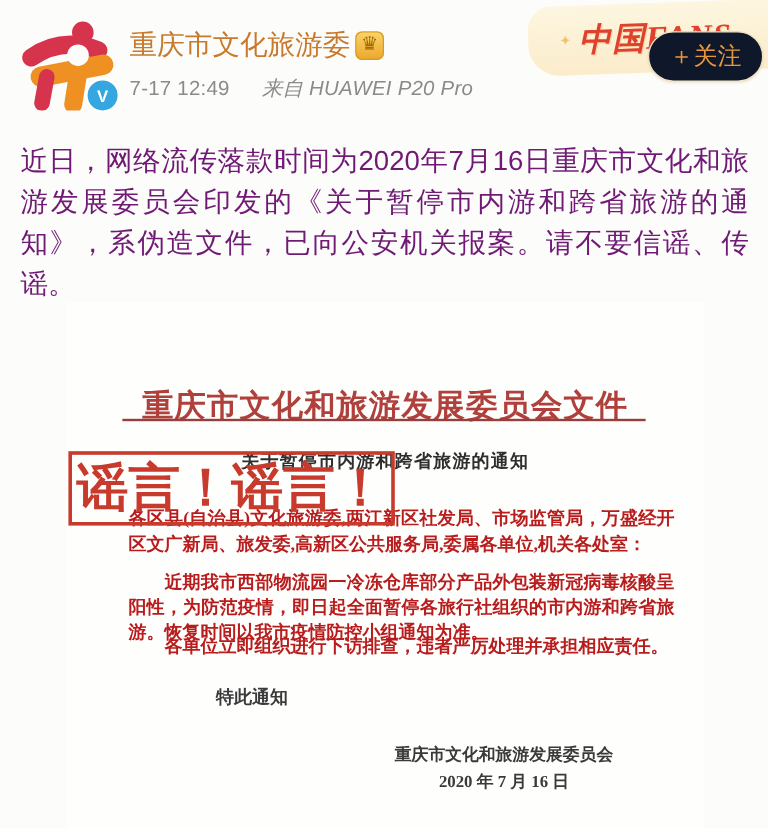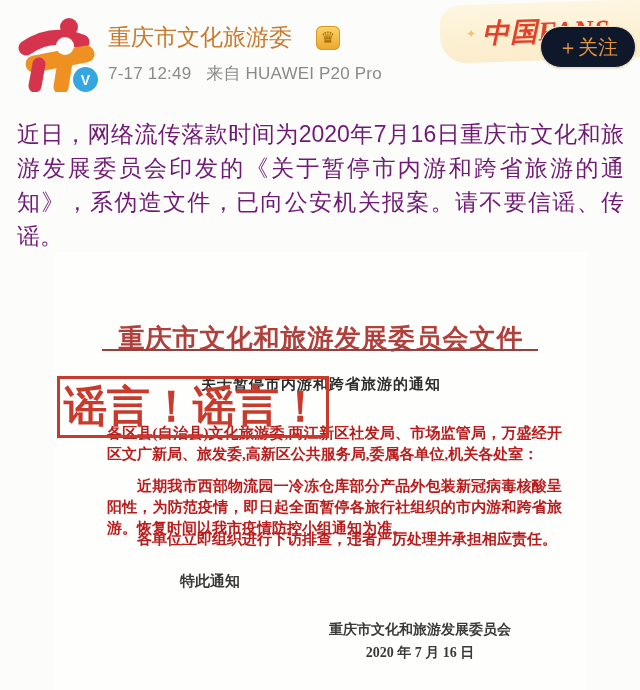--- a/index.html
+++ b/index.html
@@ -11,30 +11,30 @@
   }
   
   .avatar{position:absolute;left:18px;top:14px;width:78px;height:78px;cursor:pointer;}
   .avatar svg{display:block;}
   .v-badge{
     position:absolute;right:-4px;bottom:-2px;width:25px;height:25px;border-radius:50%;
     background:#35a6e0;border:2px solid #fff;color:#fff;font-weight:bold;font-size:14px;
     display:flex;align-items:center;justify-content:center;line-height:1;
   }
   .header-info{position:absolute;left:108px;top:22px;}
-  .name-row{display:flex;align-items:center;gap:24px;}
+  .name-row{display:flex;align-items:center;gap:4px;}
   .username{font-size:23px;color:#c8792c;font-weight:500;cursor:pointer;}
   .crown-badge{
     width:24px;height:24px;border-radius:6px;
     background:linear-gradient(180deg,#f9d66a,#eda62b);
     color:#a56a08;font-size:16px;line-height:24px;text-align:center;
     box-shadow:inset 0 0 0 1px #d89a25;
   }
   .meta-row{margin-top:9px;font-size:17px;color:#8a8a8a;letter-spacing:.2px;}
-  .meta-row .src{margin-left:10px;}
+  .meta-row .src{margin-left:22px;font-style:italic;}
   
   .fans-banner{
     position:absolute;right:-30px;top:2px;width:230px;height:58px;
     background:linear-gradient(180deg,#fdf6e0,#fbeccb);
     border-radius:20px 8px 8px 26px;
     transform:rotate(-2deg);
     display:flex;align-items:center;padding-left:26px;box-sizing:border-box;
   }
   .fans-banner .star{color:#f2c36a;font-size:12px;margin-right:6px;}
   .fans-text{

